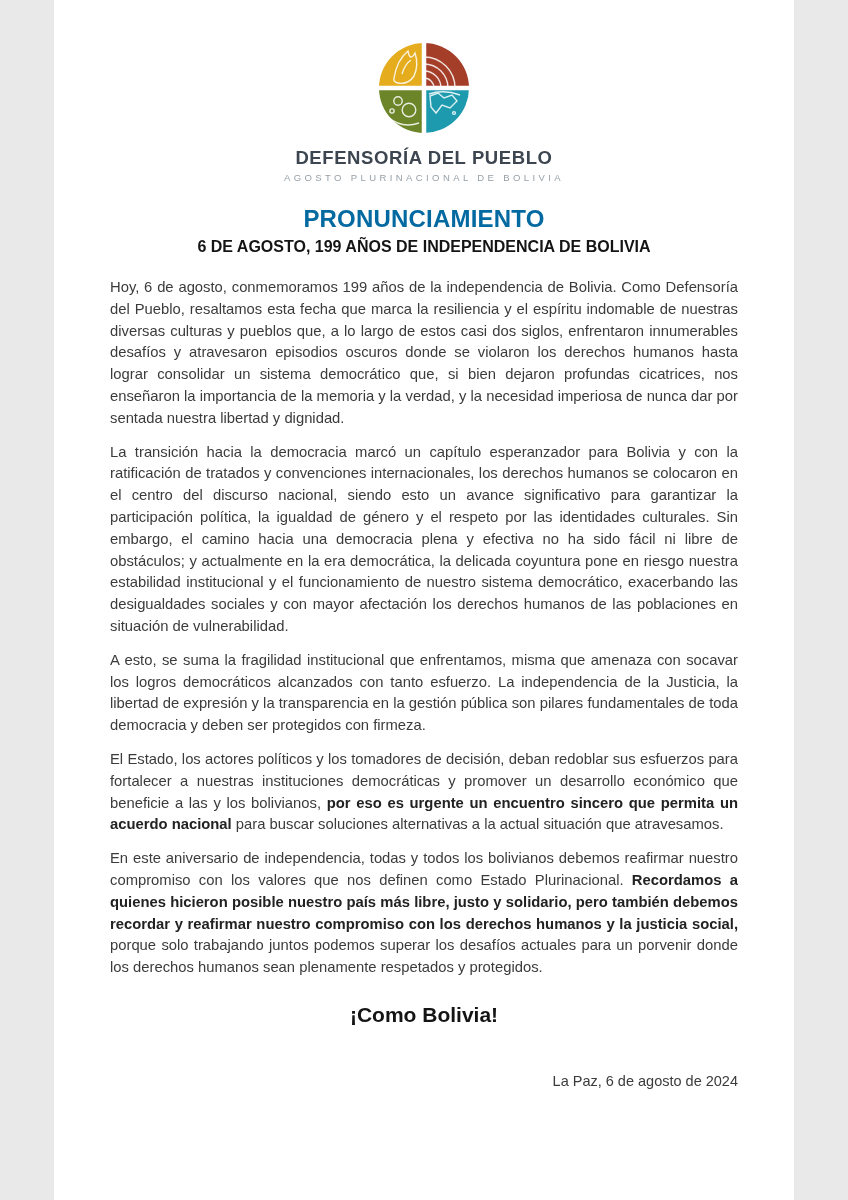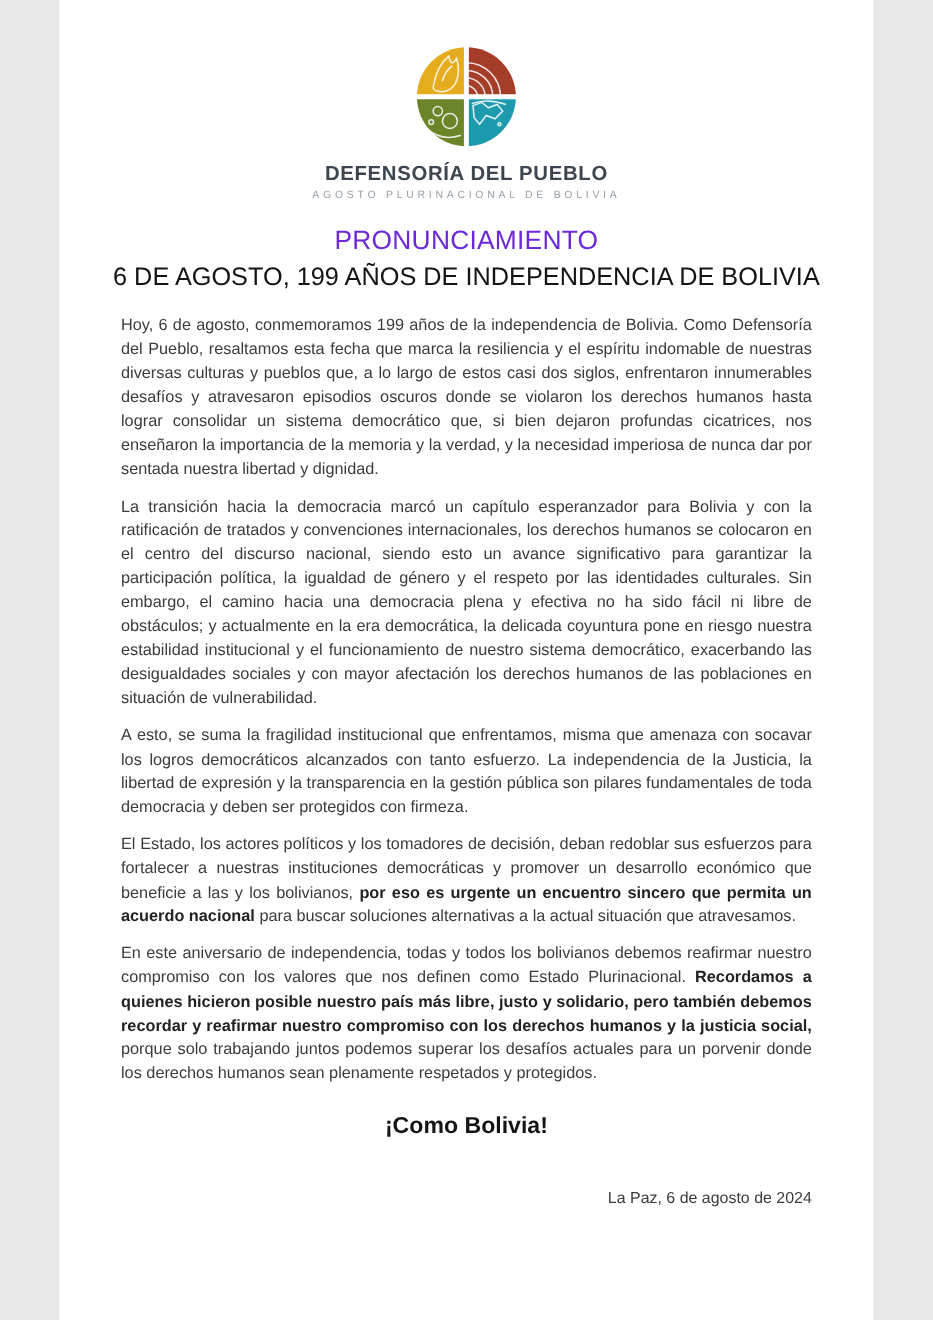--- a/index.html
+++ b/index.html
@@ -21,26 +21,26 @@
     color:#3d4650;
   }
   .tagline {
     margin-top:3px;
     font-size:9.5px; font-weight:400;
     letter-spacing:3.4px;
     color:#97a0a7;
   }
   .doc-title {
     margin:22px 0 0; text-align:center;
-    font-size:24px; font-weight:400; color:#6d28d9;
+    font-size:24px; font-weight:700; color:#0369a1;
     letter-spacing:0.2px;
   }
   .doc-subtitle {
     margin:5px 0 0; text-align:center;
-    font-size:23px; font-weight:400; color:#141414;
+    font-size:16px; font-weight:700; color:#141414;
   }
   .body-block {
     width:628px; margin:21px auto 12px;
     font-size:14.8px; line-height:21.8px;
     text-align:justify;
   }
   .body-block p { margin:0 0 12px 0; }
   .body-block .b { font-weight:700; color:#222; }
   .slogan {
     text-align:center; margin-top:24px;

